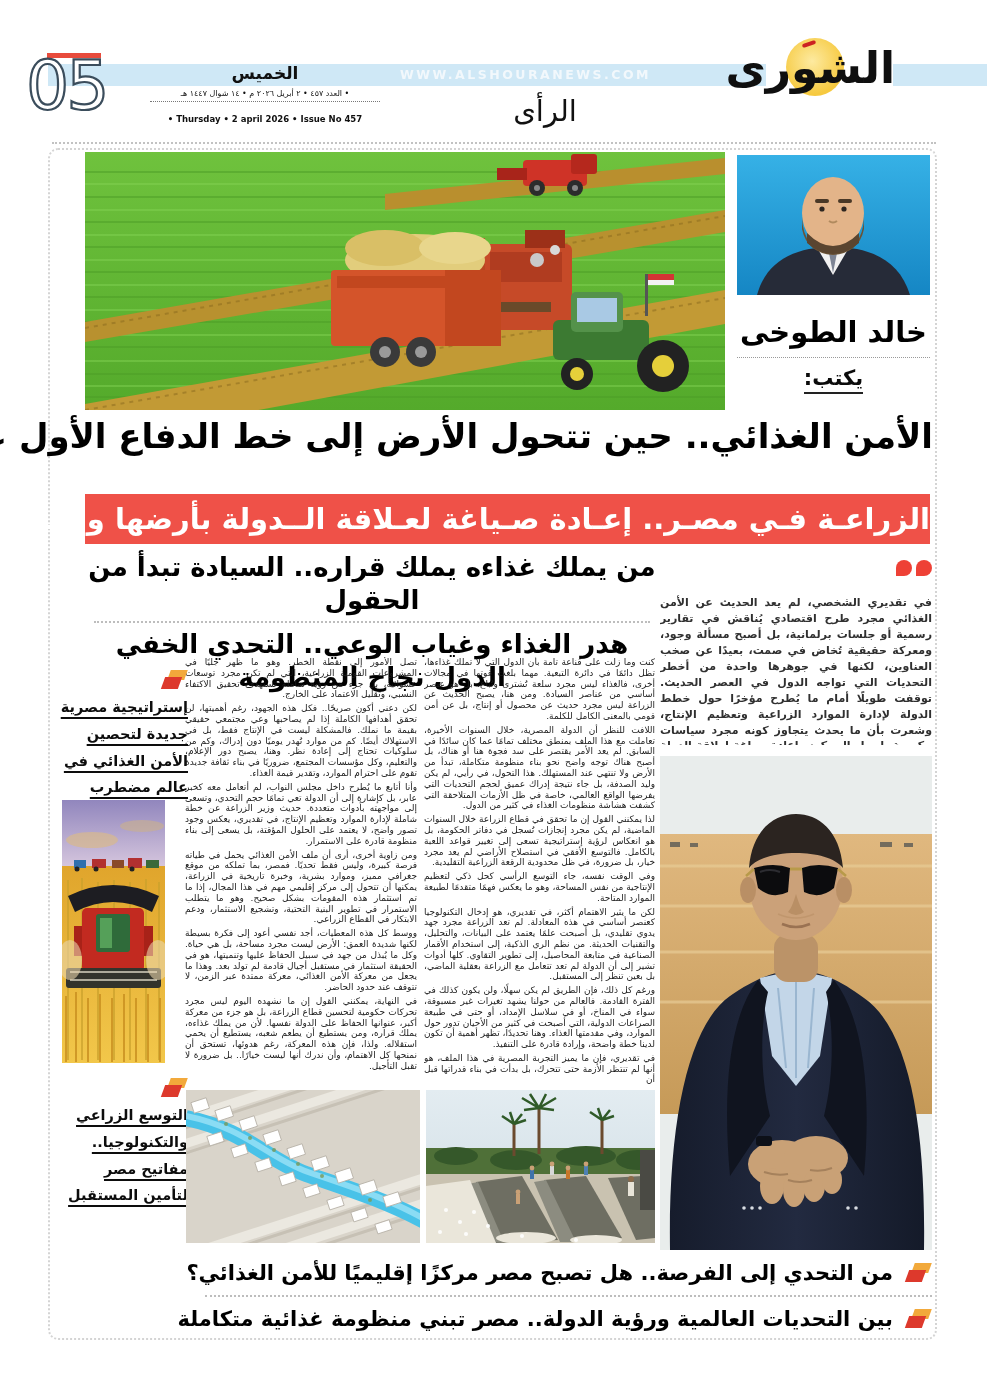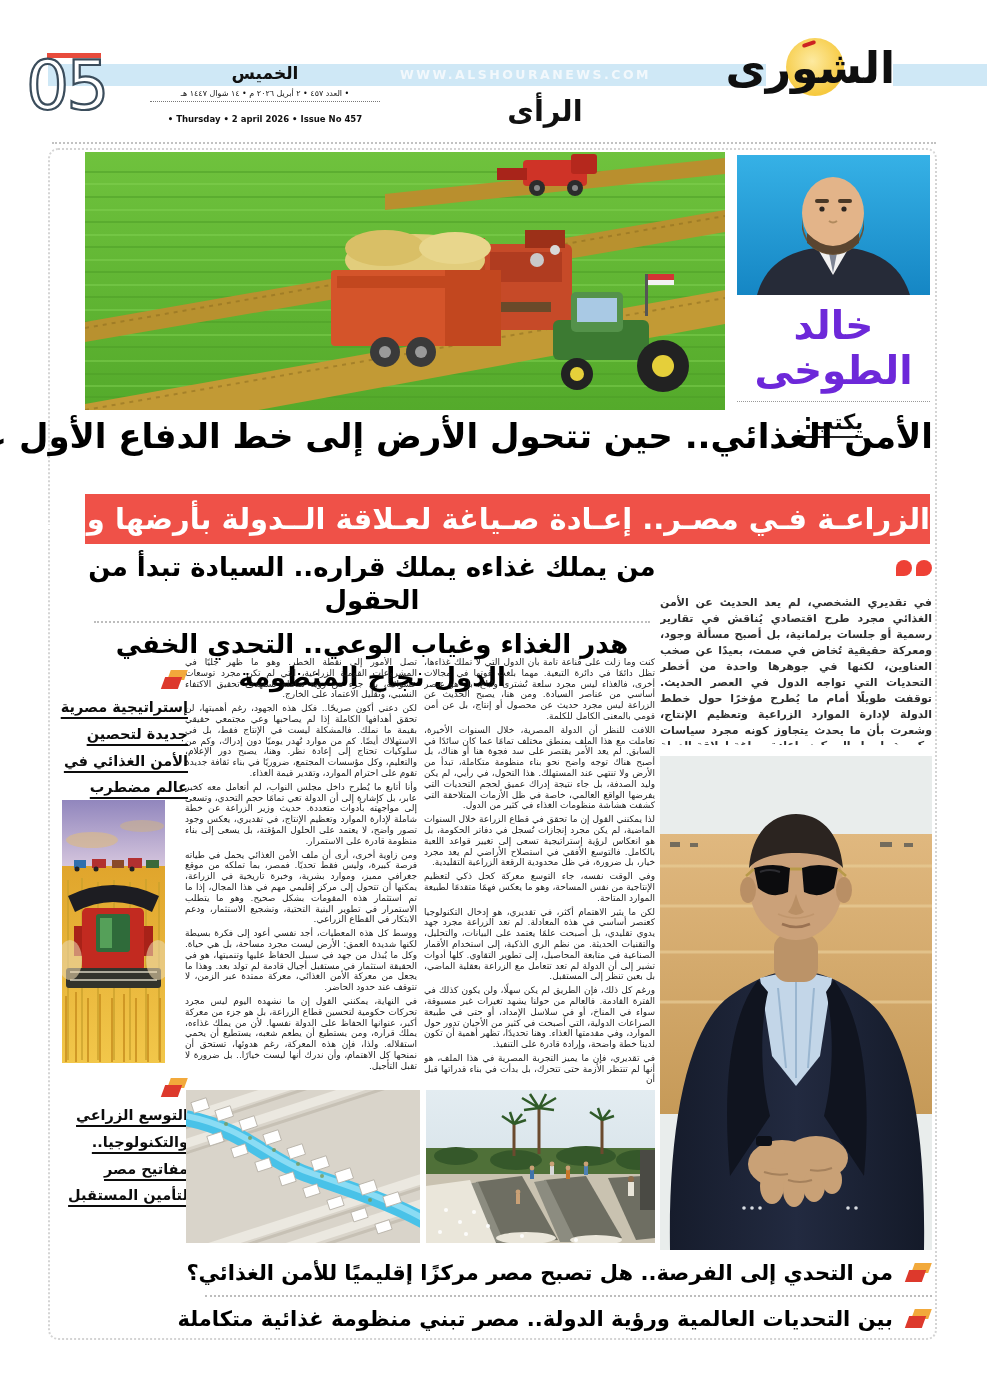--- a/index.html
+++ b/index.html
@@ -17,33 +17,33 @@
   .date-day { font-size:17px; font-weight:bold; color:#101010; }
   .date-ar { font-size:8px; color:#101010; margin-top:6px; padding-bottom:3px; border-bottom:1px dotted #777; white-space:nowrap; }
   .date-en { direction:ltr; font-size:8.5px; font-weight:bold; color:#101010; margin-top:12px; white-space:nowrap; }
   .www { position:absolute; left:400px; top:67px; font-size:12.5px; letter-spacing:2.5px; color:#f2f8fc; font-weight:bold; }
   .logo { position:absolute; left:742px; top:36px; width:155px; height:74px; }
   .logo .sun { position:absolute; left:44px; top:2px; width:58px; height:58px; border-radius:50%;
                background:radial-gradient(circle at 45% 40%, #fdeaa0, #f6c93f 70%); }
   .logo .word { position:absolute; right:2px; top:10px; font-size:44px; font-weight:900; color:#0f0f0f; direction:rtl; line-height:1; }
   .logo .accent { position:absolute; left:60px; top:6px; width:14px; height:4px; background:#cc2222; border-radius:2px; transform:rotate(-18deg); }
   .section-title { position:absolute; left:420px; top:94px; width:250px; text-align:center;
-                   font-size:29px; font-weight:bold; color:#111; direction:rtl; }
+                   font-size:29px; font-weight:normal; color:#111; direction:rtl; }
   .rule-dotted { position:absolute; border-top:2px dotted #c2c2c2; }
   .title-rule { left:52px; top:142px; width:884px; }
 
   
   .frame { position:absolute; left:48px; top:148px; width:889px; height:1192px; border:2px dotted #d4d4d4; border-radius:10px; }
 
   
   .photo { position:absolute; overflow:hidden; }
   .main-photo { left:85px; top:152px; width:640px; height:258px; }
   .author-wrap { position:absolute; left:737px; top:155px; width:193px; text-align:center; }
   .author-photo { position:relative; width:193px; height:140px; overflow:hidden; }
-  .author-name { margin-top:8px; font-size:39px; font-weight:900; color:#6d28d9; direction:rtl; border-bottom:1px dotted #999; padding-bottom:8px; }
+  .author-name { margin-top:20px; font-size:29px; font-weight:900; color:#000000; direction:rtl; border-bottom:1px dotted #999; padding-bottom:8px; }
   .author-writes { display:inline-block; margin-top:8px; font-size:21px; font-weight:900; color:#0b0b0b; direction:rtl; border-bottom:2px solid #222; padding-bottom:2px; }
 
   
   .h1 { position:absolute; left:55px; top:416px; width:878px; text-align:center; font-size:34px; font-weight:900;
         color:#000; direction:rtl; white-space:nowrap; line-height:1.2; }
   .banner { position:absolute; left:85px; top:494px; width:845px; height:50px; background:#ef5148; }
   .banner span { display:block; text-align:center; line-height:50px; font-size:29px; font-weight:900; color:#fff; direction:rtl; white-space:nowrap; }
   .h3-block { position:absolute; left:88px; top:551px; width:568px; text-align:center; direction:rtl; }
   .h3-block .l1, .h3-block .l2 { font-size:26px; font-weight:900; color:#000; line-height:1.25; }
   .h3-block .sep { border-top:2px dotted #bdbdbd; margin:5px 6px; }
@@ -226,21 +226,21 @@
       <div class="drop"></div>
       <div class="drop"></div>
     </div>
     <div class="quote-text">في تقديري الشخصي، لم يعد الحديث عن الأمن الغذائي مجرد طرح اقتصادي يُناقش في تقارير رسمية أو جلسات برلمانية، بل أصبح مسألة وجود، ومعركة حقيقية تُخاض في صمت، بعيدًا عن صخب العناوين، لكنها في جوهرها واحدة من أخطر التحديات التي تواجه الدول في العصر الحديث. توقفت طويلًا أمام ما يُطرح مؤخرًا حول خطط الدولة لإدارة الموارد الزراعية وتعظيم الإنتاج، وشعرت بأن ما يحدث يتجاوز كونه مجرد سياسات حكومية، ليصل إلى كونه إعادة صياغة لعلاقة الدولة بأرضها، وبمستقبلها.</div>
   </div>
 
   <div class="bodycol col-a">
       <p>كنت وما زلت على قناعة تامة بأن الدول التي لا تملك غذاءها، تظل دائمًا في دائرة التبعية. مهما بلغت قوتها في مجالات أخرى، فالغذاء ليس مجرد سلعة تُشترى وتُباع، بل هو عنصر أساسي من عناصر السيادة. ومن هنا، يصبح الحديث عن الزراعة ليس مجرد حديث عن محصول أو إنتاج، بل عن أمن قومي بالمعنى الكامل للكلمة.</p>
       <p>اللافت للنظر أن الدولة المصرية، خلال السنوات الأخيرة، تعاملت مع هذا الملف بمنطق مختلف تمامًا عما كان سائدًا في السابق. لم يعد الأمر يقتصر على سد فجوة هنا أو هناك، بل أصبح هناك توجه واضح نحو بناء منظومة متكاملة، تبدأ من الأرض ولا تنتهي عند المستهلك. هذا التحول، في رأيي، لم يكن وليد الصدفة، بل جاء نتيجة إدراك عميق لحجم التحديات التي يفرضها الواقع العالمي، خاصة في ظل الأزمات المتلاحقة التي كشفت هشاشة منظومات الغذاء في كثير من الدول.</p>
       <p>لذا يمكنني القول إن ما تحقق في قطاع الزراعة خلال السنوات الماضية، لم يكن مجرد إنجازات تُسجل في دفاتر الحكومة، بل هو انعكاس لرؤية إستراتيجية تسعى إلى تغيير قواعد اللعبة بالكامل. فالتوسع الأفقي في استصلاح الأراضي لم يعد مجرد خيار، بل ضرورة، في ظل محدودية الرقعة الزراعية التقليدية.</p>
-      <p>وفي الوقت نفسه، جاء التوسع معركة كحل ذكي لتعظيم الإنتاجية من نفس المساحة، وهو ما يعكس فهمًا متقدمًا لطبيعة الموارد المتاحة.</p>
+      <p>وفي الوقت نفسه، جاء التوسع الرأسي كحل ذكي لتعظيم الإنتاجية من نفس المساحة، وهو ما يعكس فهمًا متقدمًا لطبيعة الموارد المتاحة.</p>
       <p>لكن ما يثير الاهتمام أكثر، في تقديري، هو إدخال التكنولوجيا كعنصر أساسي في هذه المعادلة. لم تعد الزراعة مجرد جهد يدوي تقليدي، بل أصبحت علمًا يعتمد على البيانات، والتحليل، والتقنيات الحديثة. من نظم الري الذكية، إلى استخدام الأقمار الصناعية في متابعة المحاصيل، إلى تطوير التقاوي. كلها أدوات تشير إلى أن الدولة لم تعد تتعامل مع الزراعة بعقلية الماضي، بل بعين تنظر إلى المستقبل.</p>
       <p>ورغم كل ذلك، فإن الطريق لم يكن سهلًا، ولن يكون كذلك في الفترة القادمة. فالعالم من حولنا يشهد تغيرات غير مسبوقة، سواء في المناخ، أو في سلاسل الإمداد، أو حتى في طبيعة الصراعات الدولية، التي أصبحت في كثير من الأحيان تدور حول الموارد، وفي مقدمتها الغذاء. وهنا تحديدًا، تظهر أهمية أن تكون لدينا خطة واضحة، وإرادة قادرة على التنفيذ.</p>
       <p>في تقديري، فإن ما يميز التجربة المصرية في هذا الملف، هو أنها لم تنتظر الأزمة حتى تتحرك، بل بدأت في بناء قدراتها قبل أن</p>
     </div>
   <div class="bodycol col-b">
       <p>تصل الأمور إلى نقطة الخطر. وهو ما ظهر جليًا في المشروعات القومية الزراعية، التي لم تكن مجرد توسعات عشوائية، بل جزء من رؤية شاملة تستهدف تحقيق الاكتفاء النسبي، وتقليل الاعتماد على الخارج.</p>
       <p>لكن دعني أكون صريحًا.. فكل هذه الجهود، رغم أهميتها، لن تحقق أهدافها الكاملة إذا لم يصاحبها وعي مجتمعي حقيقي بقيمة ما نملك. فالمشكلة ليست في الإنتاج فقط، بل في الاستهلاك أيضًا. كم من موارد تُهدر يوميًا دون إدراك، وكم من سلوكيات تحتاج إلى إعادة نظر. وهنا، يصبح دور الإعلام، والتعليم، وكل مؤسسات المجتمع، ضروريًا في بناء ثقافة جديدة تقوم على احترام الموارد، وتقدير قيمة الغذاء.</p>
       <p>وأنا أتابع ما يُطرح داخل مجلس النواب، لم أتعامل معه كخبر عابر، بل كإشارة إلى أن الدولة تعي تمامًا حجم التحدي، وتسعى إلى مواجهته بأدوات متعددة. حديث وزير الزراعة عن خطة شاملة لإدارة الموارد وتعظيم الإنتاج، في تقديري، يعكس وجود تصور واضح، لا يعتمد على الحلول المؤقتة، بل يسعى إلى بناء منظومة قادرة على الاستمرار.</p>
       <p>ومن زاوية أخرى، أرى أن ملف الأمن الغذائي يحمل في طياته فرصة كبيرة، وليس فقط تحديًا. فمصر، بما تملكه من موقع جغرافي مميز، وموارد بشرية، وخبرة تاريخية في الزراعة، يمكنها أن تتحول إلى مركز إقليمي مهم في هذا المجال، إذا ما تم استثمار هذه المقومات بشكل صحيح. وهو ما يتطلب الاستمرار في تطوير البنية التحتية، وتشجيع الاستثمار، ودعم الابتكار في القطاع الزراعي.</p>
       <p>ووسط كل هذه المعطيات، أجد نفسي أعود إلى فكرة بسيطة لكنها شديدة العمق: الأرض ليست مجرد مساحة، بل هي حياة. وكل ما يُبذل من جهد في سبيل الحفاظ عليها وتنميتها، هو في الحقيقة استثمار في مستقبل أجيال قادمة لم تولد بعد. وهذا ما يجعل من معركة الأمن الغذائي، معركة ممتدة عبر الزمن، لا تتوقف عند حدود الحاضر.</p>

